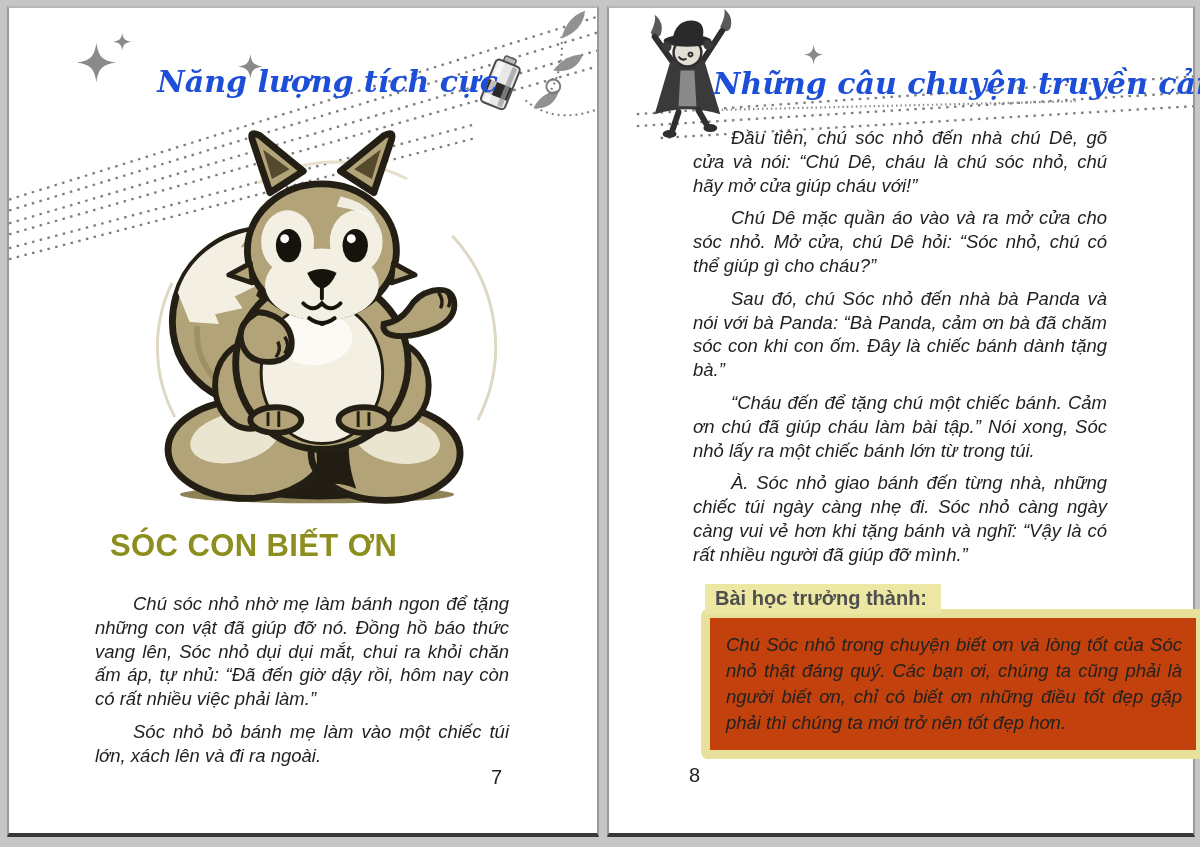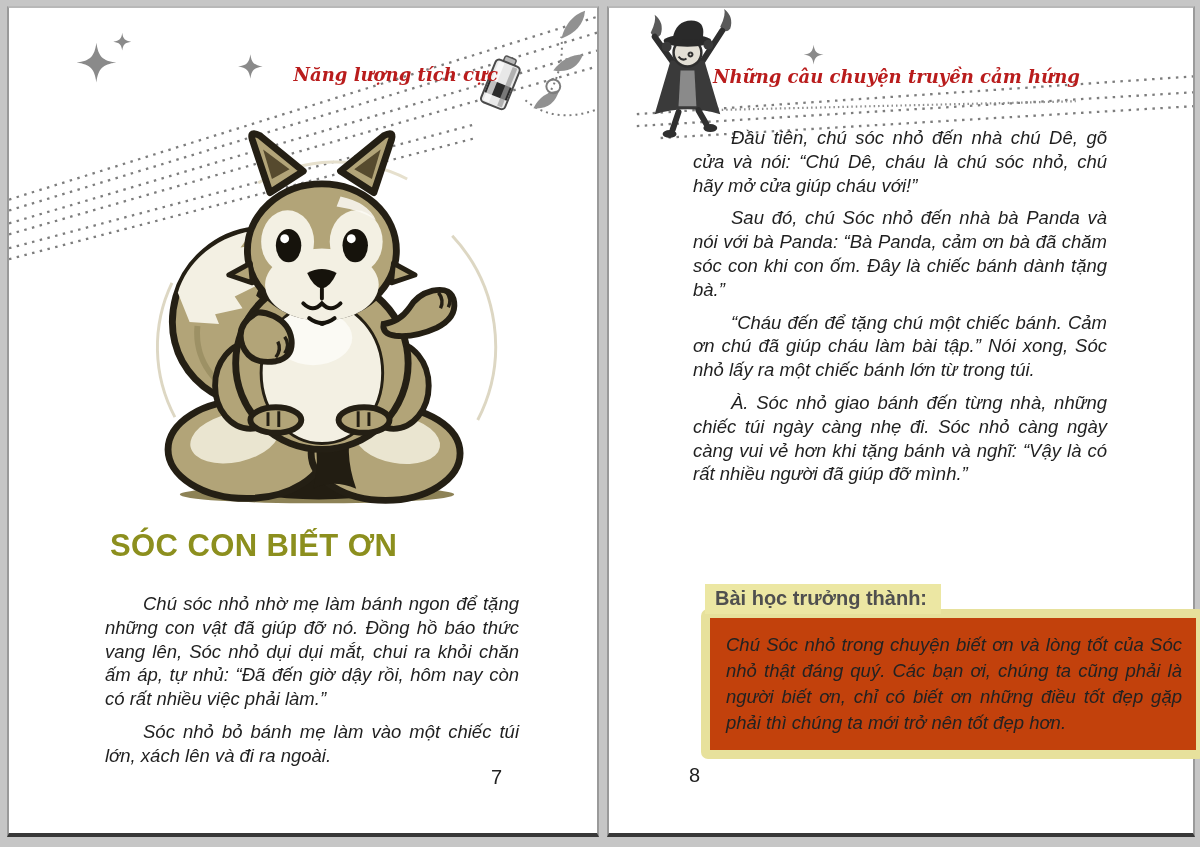--- a/index.html
+++ b/index.html
@@ -14,36 +14,36 @@
     border:2px solid #9a9a9a;border-top-color:#b8b8b8;
     border-bottom:4px solid #383838;box-sizing:border-box;
   }
   .page-left{left:7px;width:592px;}
   .page-right{left:607px;width:588px;}
   .hdr-svg{position:absolute;left:0;top:0;width:100%;height:260px;pointer-events:none;}
   .script-header{
     position:absolute;
     font-family:"DejaVu Serif",serif;
     font-style:italic;font-weight:bold;
-    color:#b91c1c;font-size:18px;white-space:nowrap;
+    color:#1d4ed8;font-size:30px;white-space:nowrap;
   }
   .script-left{top:56px;right:99px;}
   .script-right{top:58px;left:104px;}
   .squirrel{position:absolute;left:112px;top:116px;width:392px;height:400px;}
   .story-title{
     position:absolute;left:101px;top:520px;margin:0;
     font-size:31px;font-weight:bold;letter-spacing:.4px;
     color:#8c8f1e;
   }
   .body-col{position:absolute;width:414px;}
   .body-col p{
     margin:0 0 9px 0;text-indent:38px;text-align:justify;
     font-size:18.5px;line-height:23.8px;color:#1f1f1f;font-style:italic;
   }
-  .col-left{left:96px;top:584px;}
+  .col-left{left:86px;top:584px;}
   .col-right{left:84px;top:118px;}
   .pagenum{position:absolute;font-size:20px;color:#222;}
   .num-left{right:95px;top:758px;}
   .num-right{left:80px;top:756px;}
   .lesson-label{
     position:absolute;left:96px;top:576px;z-index:2;
     background:#ece7a3;color:#4f4f4f;
     font-size:20px;font-weight:bold;
     padding:3px 14px 4px 10px;
   }
@@ -197,20 +197,21 @@
         <path d="M42 94 L36 112 M62 92 L70 106" stroke="#2f2f2f" stroke-width="6" stroke-linecap="round"></path>
         <ellipse cx="33" cy="116" rx="7" ry="4" fill="#2f2f2f"></ellipse>
         <ellipse cx="74" cy="110" rx="7" ry="4" fill="#2f2f2f"></ellipse>
       </g>
     </svg>
 
     <div class="script-header script-right">Những câu chuyện truyền cảm hứng</div>
 
     <div class="body-col col-right">
       <p>Đầu tiên, chú sóc nhỏ đến nhà chú Dê, gõ cửa và nói: “Chú Dê, cháu là chú sóc nhỏ, chú hãy mở cửa giúp cháu với!”</p>
+      <p>Chú Dê mặc quần áo vào và ra mở cửa cho sóc nhỏ. Mở cửa, chú Dê hỏi: “Sóc nhỏ, chú có thể giúp gì cho cháu?”</p>
       <p>Sau đó, chú Sóc nhỏ đến nhà bà Panda và nói với bà Panda: “Bà Panda, cảm ơn bà đã chăm sóc con khi con ốm. Đây là chiếc bánh dành tặng bà.”</p>
       <p>“Cháu đến để tặng chú một chiếc bánh. Cảm ơn chú đã giúp cháu làm bài tập.” Nói xong, Sóc nhỏ lấy ra một chiếc bánh lớn từ trong túi.</p>
       <p>À. Sóc nhỏ giao bánh đến từng nhà, những chiếc túi ngày càng nhẹ đi. Sóc nhỏ càng ngày càng vui vẻ hơn khi tặng bánh và nghĩ: “Vậy là có rất nhiều người đã giúp đỡ mình.”</p>
     </div>
 
     <div class="lesson-label">Bài học trưởng thành:</div>
     <div class="lesson-box">
       <p class="lesson-text">Chú Sóc nhỏ trong chuyện biết ơn và lòng tốt của Sóc nhỏ thật đáng quý. Các bạn ơi, chúng ta cũng phải là người biết ơn, chỉ có biết ơn những điều tốt đẹp gặp phải thì chúng ta mới trở nên tốt đẹp hơn.</p>
     </div>
 

